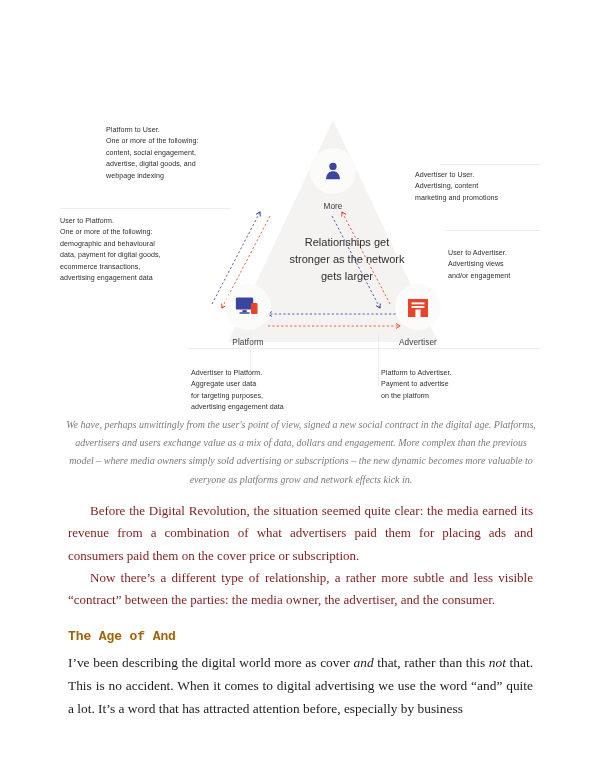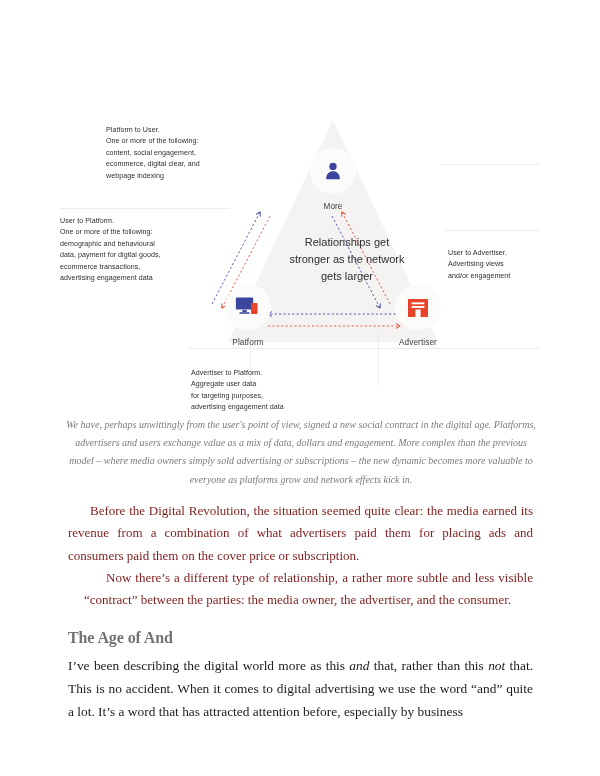--- a/index.html
+++ b/index.html
@@ -138,28 +138,28 @@
   }
   p.para {
     margin: 0;
     font-family: "Liberation Serif", serif;
     font-size: 13px;
     line-height: 1.72;
     text-align: justify;
     text-indent: 22px;
     color: #7f1d1d;
   }
-  p.para + p.para { margin-top: 0px; margin-left: 16px; }
+  p.para + p.para { margin-top: 0px; }
 
   h2.section-head {
     margin: 17px 0 7px 0;
-    font-family: Liberation Serif, serif;
-    font-size: 16px;
+    font-family: Liberation Mono, monospace;
+    font-size: 13px;
     font-weight: bold;
-    color: #737373;
+    color: #a16207;
     letter-spacing: -0.1px;
   }
   p.para-noindent {
     margin: 0;
     font-family: "Liberation Serif", serif;
     font-size: 13.4px;
     line-height: 1.72;
     text-align: justify;
     text-indent: 0;
     color: #1c1c1c;
@@ -231,24 +231,29 @@
       </svg>
     </div>
     <div class="node-label" style="left:313px; top:226px;">Advertiser</div>
 
     <div class="center-note" style="left:227px; top:122px;">Relationships get stronger as the network gets larger</div>
 
     <div class="blurb" style="left:46px; top:13px; width:145px;">
       <div>Platform to User.</div>
       <div>One or more of the following:</div>
       <div>content, social engagement,</div>
-      <div>ecommerce, digital clear, and</div>
+      <div>advertise, digital goods, and</div>
       <div>webpage indexing</div>
     </div>
 
+    <div class="blurb" style="left:355px; top:58px; width:130px;">
+      <div>Advertiser to User.</div>
+      <div>Advertising, content</div>
+      <div>marketing and promotions</div>
+    </div>
 
     <div class="blurb" style="left:0px; top:104px; width:160px;">
       <div>User to Platform.</div>
       <div>One or more of the following:</div>
       <div>demographic and behavioural</div>
       <div>data, payment for digital goods,</div>
       <div>ecommerce transactions,</div>
       <div>advertising engagement data</div>
     </div>
 
@@ -258,25 +263,30 @@
       <div>and/or engagement</div>
     </div>
 
     <div class="blurb" style="left:131px; top:256px; width:160px;">
       <div>Advertiser to Platform.</div>
       <div>Aggregate user data</div>
       <div>for targeting purposes,</div>
       <div>advertising engagement data</div>
     </div>
 
+    <div class="blurb" style="left:321px; top:256px; width:145px;">
+      <div>Platform to Advertiser.</div>
+      <div>Payment to advertise</div>
+      <div>on the platform</div>
+    </div>
 
   </div>
 
   <div class="caption">We have, perhaps unwittingly from the user's point of view, signed a new social contract in the digital age. Platforms, advertisers and users exchange value as a mix of data, dollars and engagement. More complex than the previous model – where media owners simply sold advertising or subscriptions – the new dynamic becomes more valuable to everyone as platforms grow and network effects kick in.</div>
 
   <div class="body-wrap">
     <p class="para">Before the Digital Revolution, the situation seemed quite clear: the media earned its revenue from a combination of what advertisers paid them for placing ads and consumers paid them on the cover price or subscription.</p>
     <p class="para">Now there’s a different type of relationship, a rather more subtle and less visible “contract” between the parties: the media owner, the advertiser, and the consumer.</p>
     <h2 class="section-head">The Age of And</h2>
-    <p class="para-noindent"><span>I’ve been describing the digital world more as this </span><em>and</em><span> that, rather than this </span><em>not</em><span> that. This is no accident. When it comes to digital advertising we use the word “and” quite a lot. It’s a word that has attracted attention before, especially by business</span></p>
+    <p class="para-noindent"><span>I’ve been describing the digital world more as cover </span><em>and</em><span> that, rather than this </span><em>not</em><span> that. This is no accident. When it comes to digital advertising we use the word “and” quite a lot. It’s a word that has attracted attention before, especially by business</span></p>
   </div>
 
 </div>
 
 </body></html>

